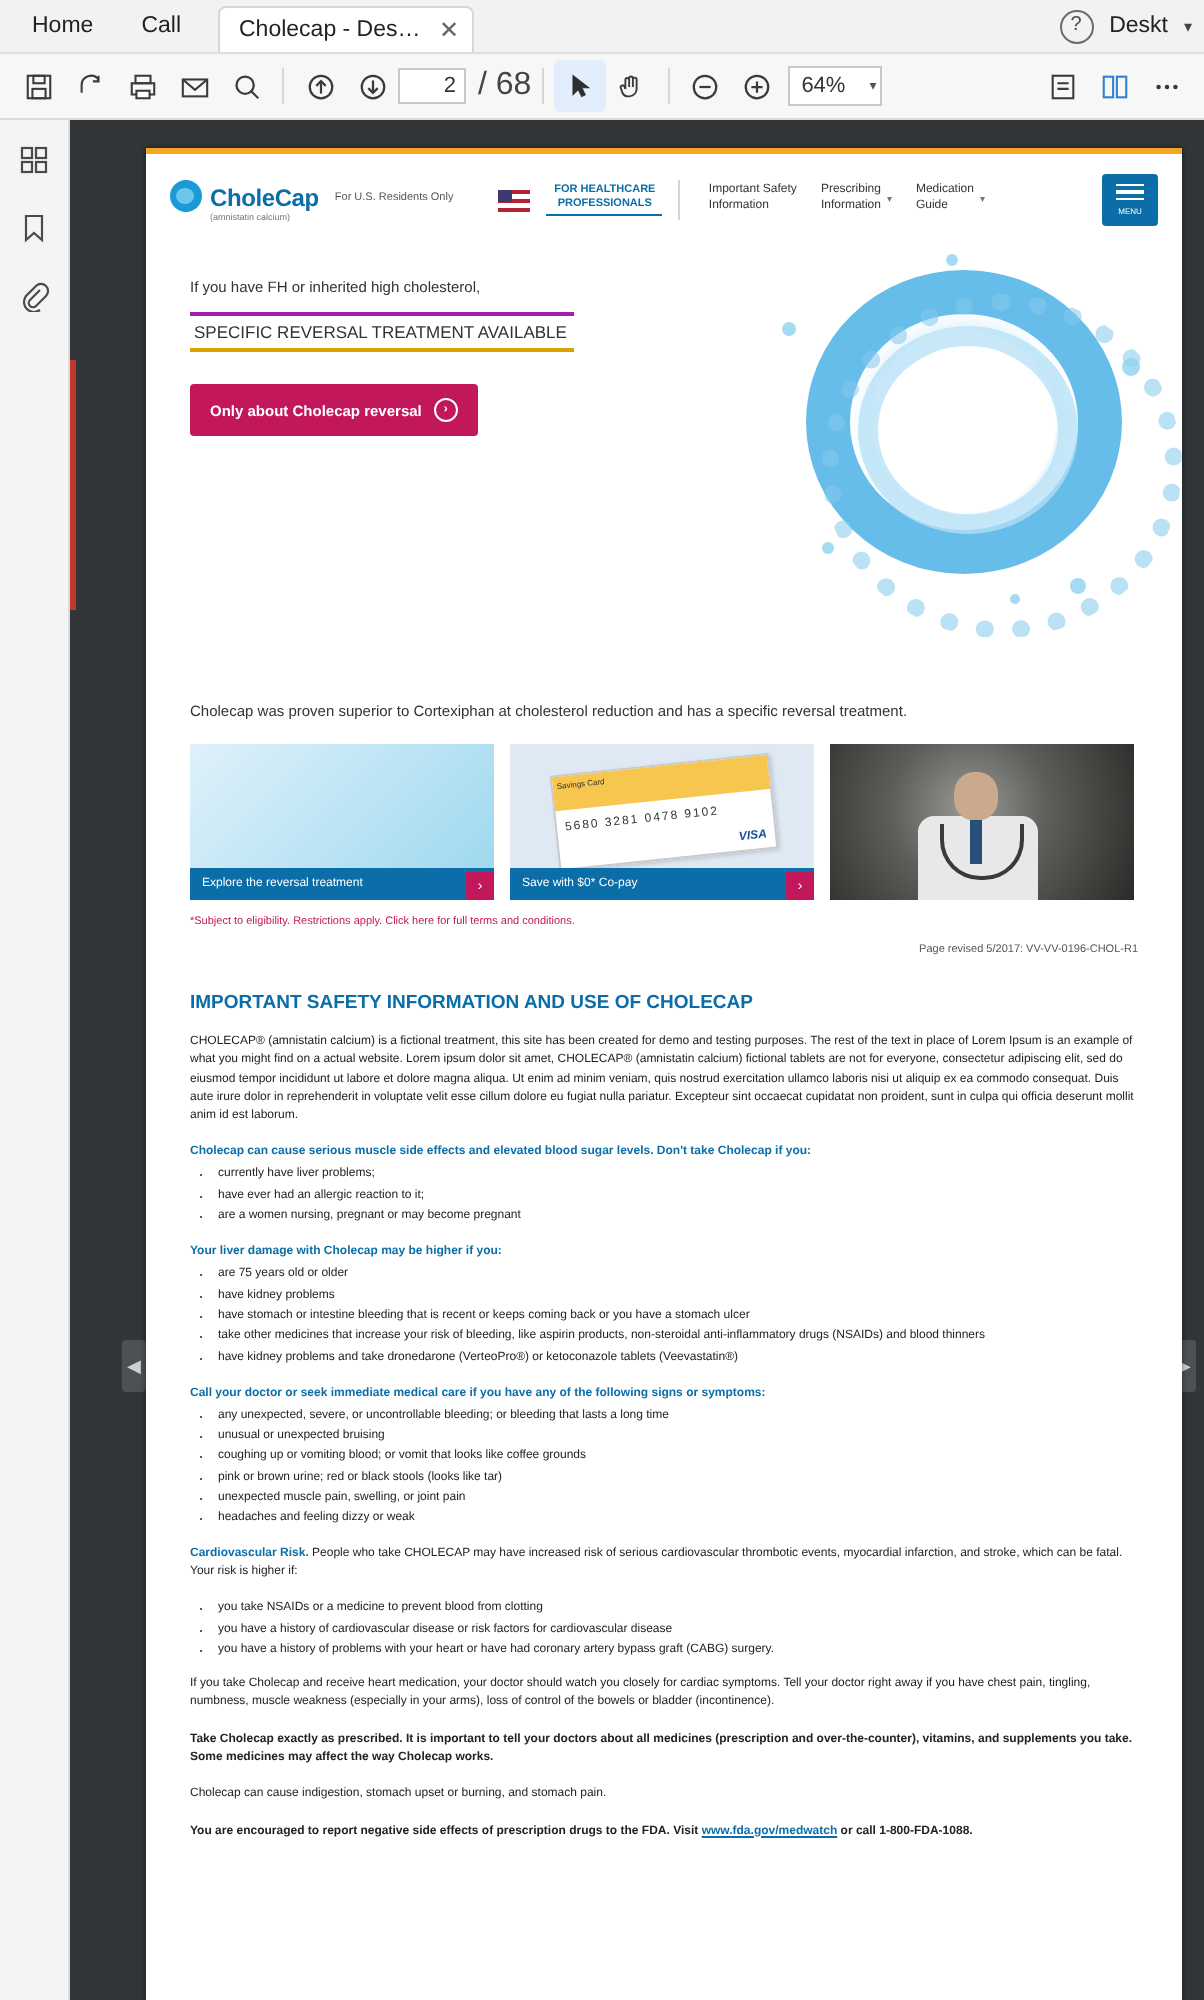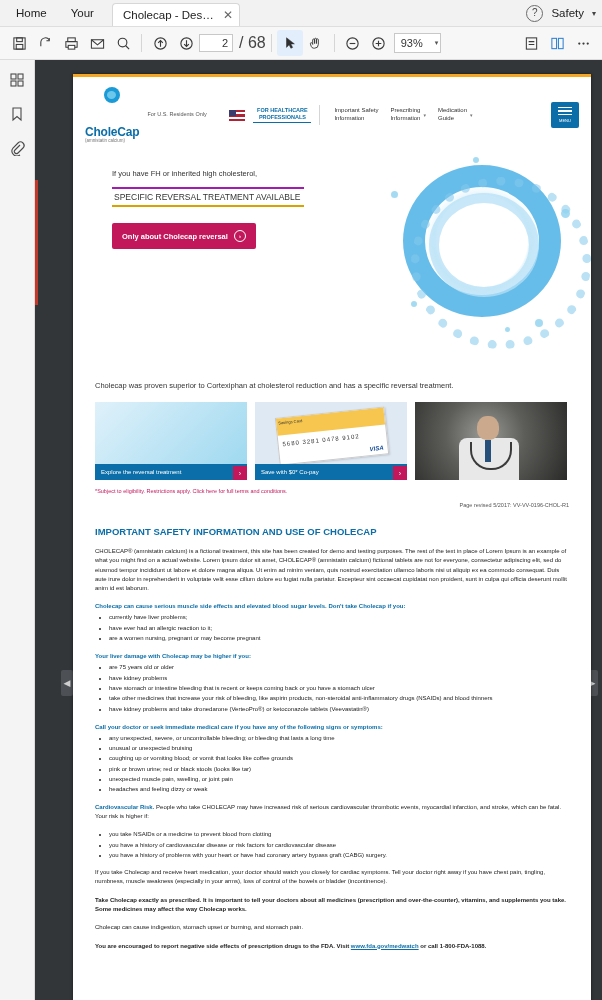--- a/index.html
+++ b/index.html
@@ -219,23 +219,21 @@
   
   .site-header {
     display: flex;
     align-items: center;
     padding: 10px 12px 8px 12px;
     gap: 8px;
     position: relative;
   }
   .logo {
     display: flex;
-    align-items: center;
-    gap: 19px;
-    flex-direction: column;
+    gap: 4px;
   }
   .logo-badge {
     width: 16px; height: 16px;
     border-radius: 50%;
     background: #1a9ad7;
     position: relative;
   }
   .logo-badge:after{
     content:"";
     position:absolute; left:3px; top:4px;
@@ -309,21 +307,21 @@
   }
   .hamburger span {
     width: 14px; height: 1.5px; background: #fff; display: block;
   }
   .hamburger .hl {
     font-size: 4px; color: #fff; margin-top: 1px;
   }
 
   .hero {
     position: relative;
-    padding: 18px 0 0 17px;
+    padding: 18px 0 0 0;
     height: 198px;
     overflow: hidden;
   }
   .hero-water {
     position: absolute;
     right: 6px;
     top: 0px;
     width: 200px;
     height: 185px;
   }
@@ -544,29 +542,29 @@
   }
   .isi a { color: #0b6ea8; }
   .blue-bold { color: #0b6ea8; font-weight: bold; }
 </style>
 </head>
 <body>
 
 <div class="titlebar">
   <div class="tb-menu">
     <div class="tb-menu-item">Home</div>
-    <div class="tb-menu-item">Your</div>
+    <div class="tb-menu-item">Call</div>
     <div class="tb-tab">
       <span class="label">Cholecap - Deskt...</span>
       <span class="x">✕</span>
     </div>
   </div>
   <div class="tb-right">
     <div class="help">?</div>
-    <div class="tb-user">Safety</div>
+    <div class="tb-user">Deskt</div>
     <div class="tb-caret">▾</div>
   </div>
 </div>
 
 <div class="toolbar">
   <div class="tool">
     <svg width="15" height="15" viewBox="0 0 16 16" fill="none" stroke="currentColor" stroke-width="1.1">
       <rect x="2" y="2" width="12" height="12"></rect>
         <rect x="5" y="2" width="6" height="4"></rect>
         <rect x="4.5" y="9" width="7" height="5"></rect>
@@ -632,21 +630,21 @@
         <path d="M5 8 H11"></path>
     </svg>
   </div>
   <div class="tool">
     <svg width="15" height="15" viewBox="0 0 16 16" fill="none" stroke="currentColor" stroke-width="1.2">
       <circle cx="8" cy="8" r="6"></circle>
         <path d="M5 8 H11 M8 5 V11"></path>
     </svg>
   </div>
   <div class="zoombox">
-    <span class="zoomval">93%</span>
+    <span class="zoomval">64%</span>
     <span class="zoomcaret">▾</span>
   </div>
   <div class="toolbar-right">
     <div class="tool">
       <svg width="15" height="15" viewBox="0 0 16 16" fill="none" stroke="currentColor" stroke-width="1.1">
         <rect x="2.5" y="2" width="11" height="12"></rect>
           <path d="M5 6 H11 M5 9 H11"></path>
       </svg>
     </div>
     <div class="tool blue">

